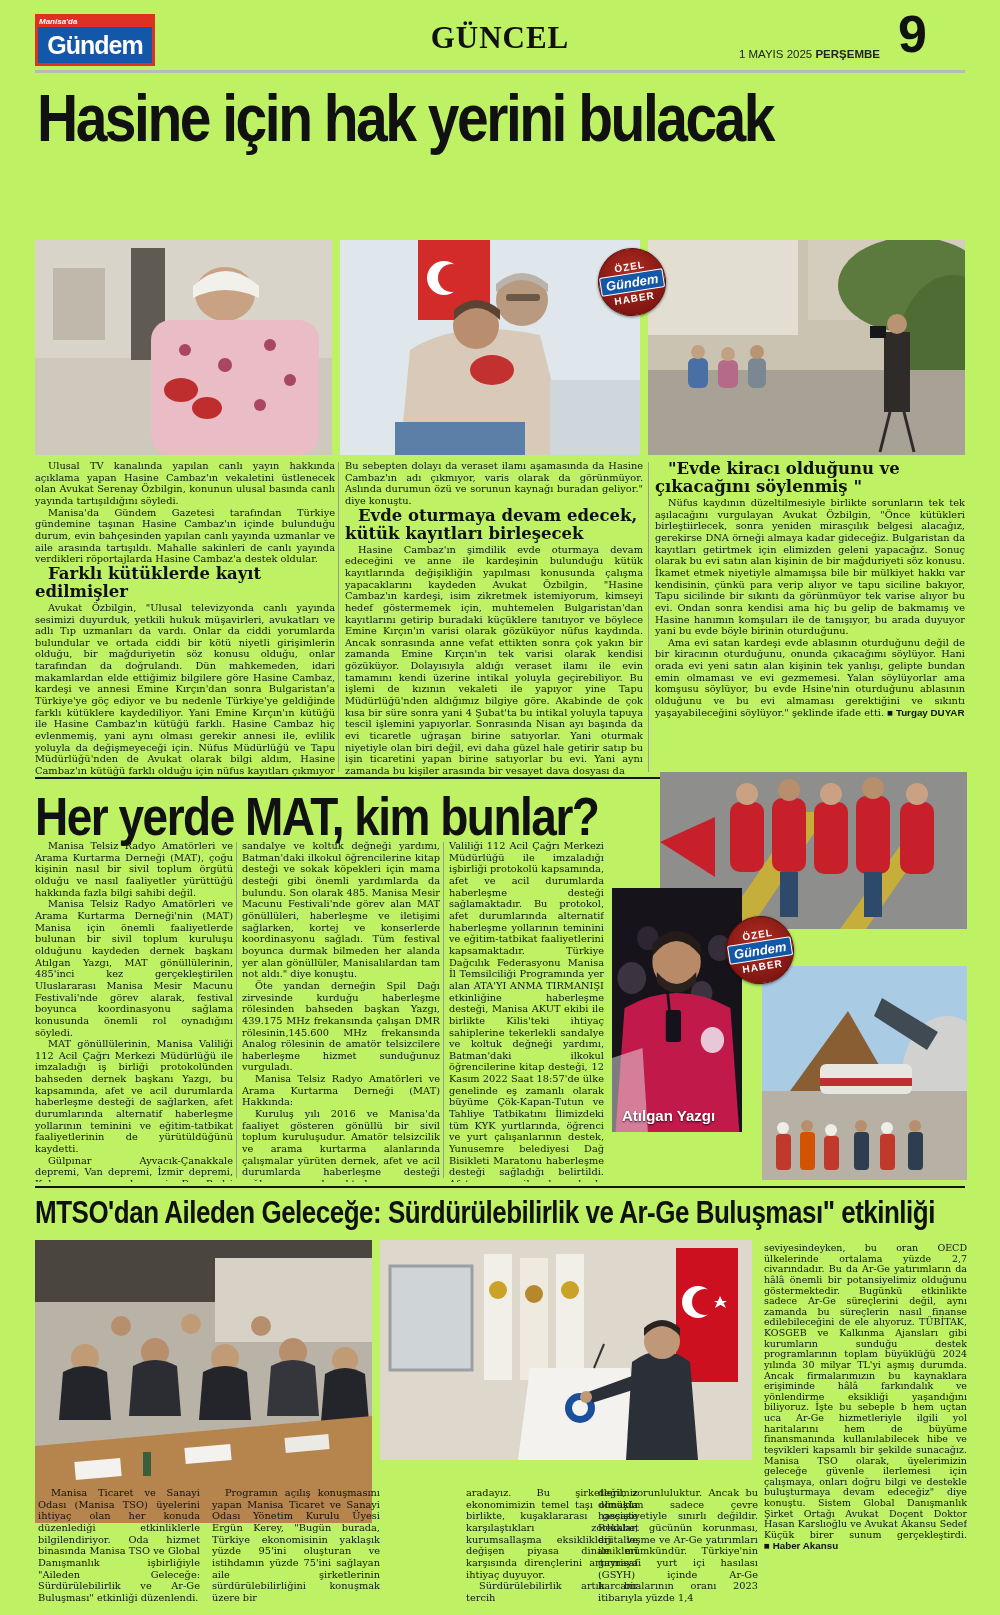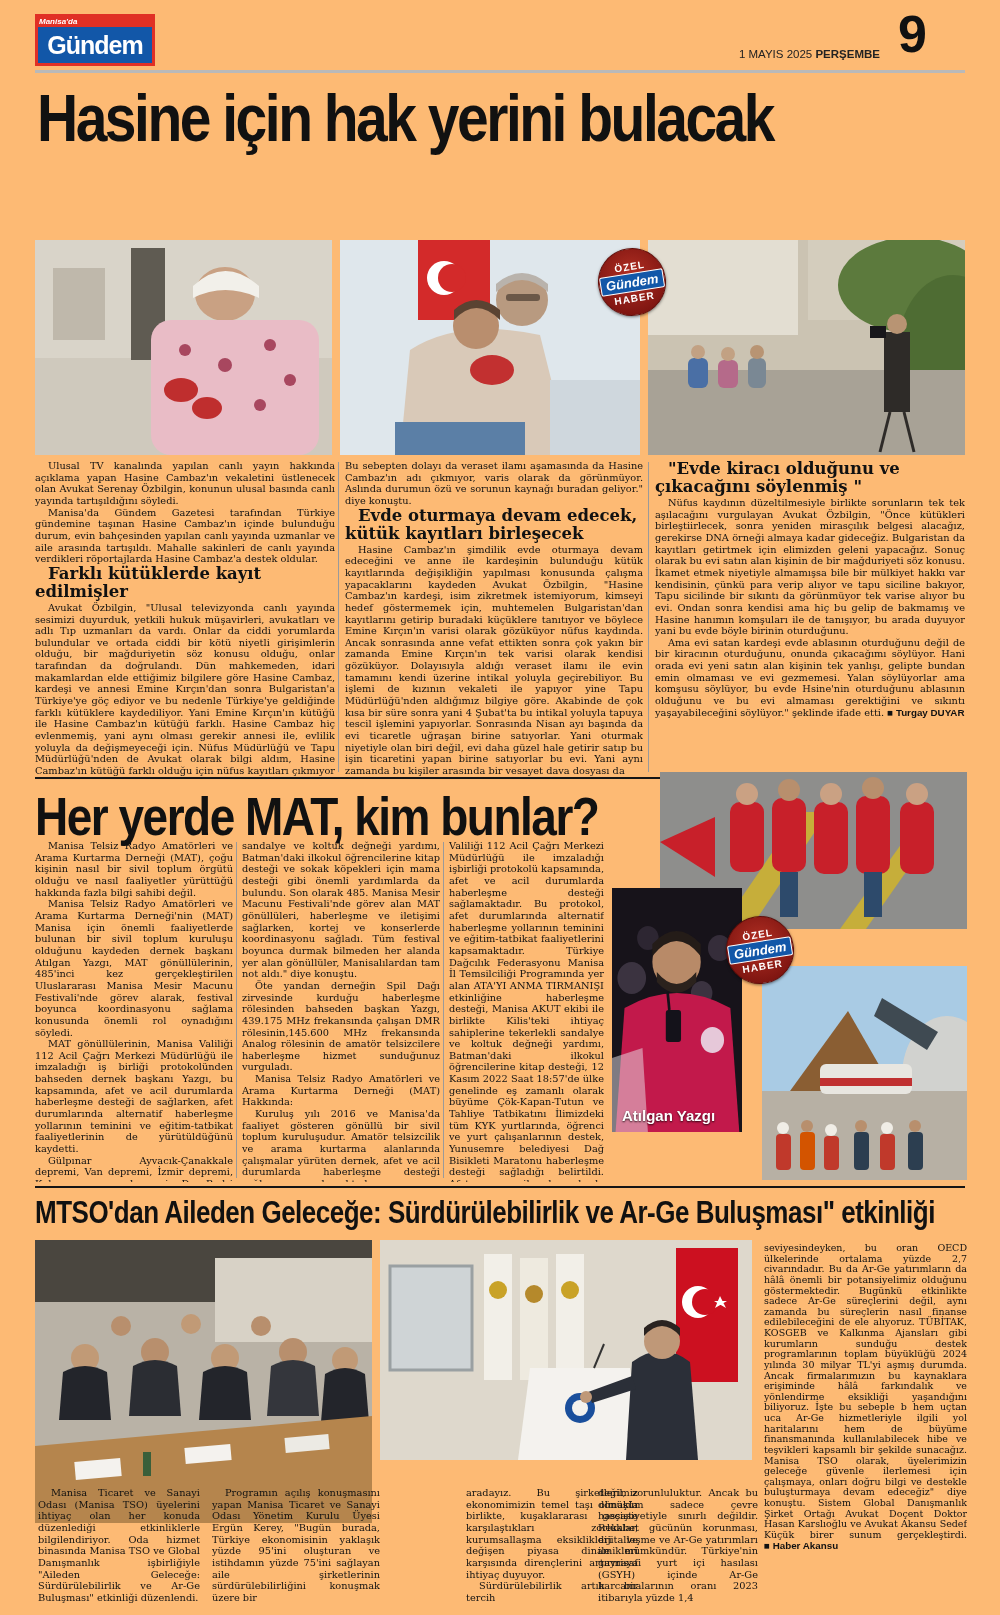--- a/index.html
+++ b/index.html
@@ -1,16 +1,16 @@
 <!DOCTYPE html>
 <html lang="tr"><head>
 <meta charset="utf-8">
 <style>
   html,body{margin:0;padding:0;background:#e9e9e9;}
-  .page{position:relative;width:1000px;height:1615px;background:#fdba74;margin:0 auto;
+  .page{position:relative;width:1000px;height:1615px;background:#bef264;margin:0 auto;
         font-family:"DejaVu Serif",serif;color:#111;overflow:hidden;}
   
   .logo{position:absolute;left:35px;top:14px;width:120px;height:52px;background:#e03025;padding:0;box-sizing:border-box;}
   .logo-top{height:14px;display:flex;align-items:center;}
   .logo-top span{color:#fff;font-family:"Liberation Sans",sans-serif;font-style:italic;font-weight:bold;font-size:8px;padding-left:4px;}
   .logo-main{position:absolute;left:3px;top:13px;right:3px;bottom:3px;background:#1257a8;display:flex;align-items:center;justify-content:center;}
   .logo-main span{color:#fff;font-family:"Liberation Sans",sans-serif;font-weight:900;font-size:25px;letter-spacing:-1px;}
   .section-title{position:absolute;left:0;right:0;top:20px;text-align:center;
         font-family:"Liberation Serif",serif;font-weight:bold;font-size:31px;letter-spacing:1px;}
   .date-line{position:absolute;right:120px;top:48px;font-family:"Liberation Sans",sans-serif;font-size:11.5px;color:#222;}
@@ -58,20 +58,21 @@
 <div class="page">
 
   <div class="logo">
     <div class="logo-top">
         <span>Manisa'da</span>
       </div>
     <div class="logo-main">
         <span>Gündem</span>
       </div>
   </div>
+  <div class="section-title">GÜNCEL</div>
   <div class="date-line">
     <span>1 MAYIS 2025</span>
     <span class="day">PERŞEMBE</span>
   </div>
   <div class="page-num">9</div>
   <div class="header-rule"></div>
 
   <div class="headline1">Hasine için hak yerini bulacak</div>
 
   <div class="photo" style="left:35px;top:240px;width:297px;height:215px;">

